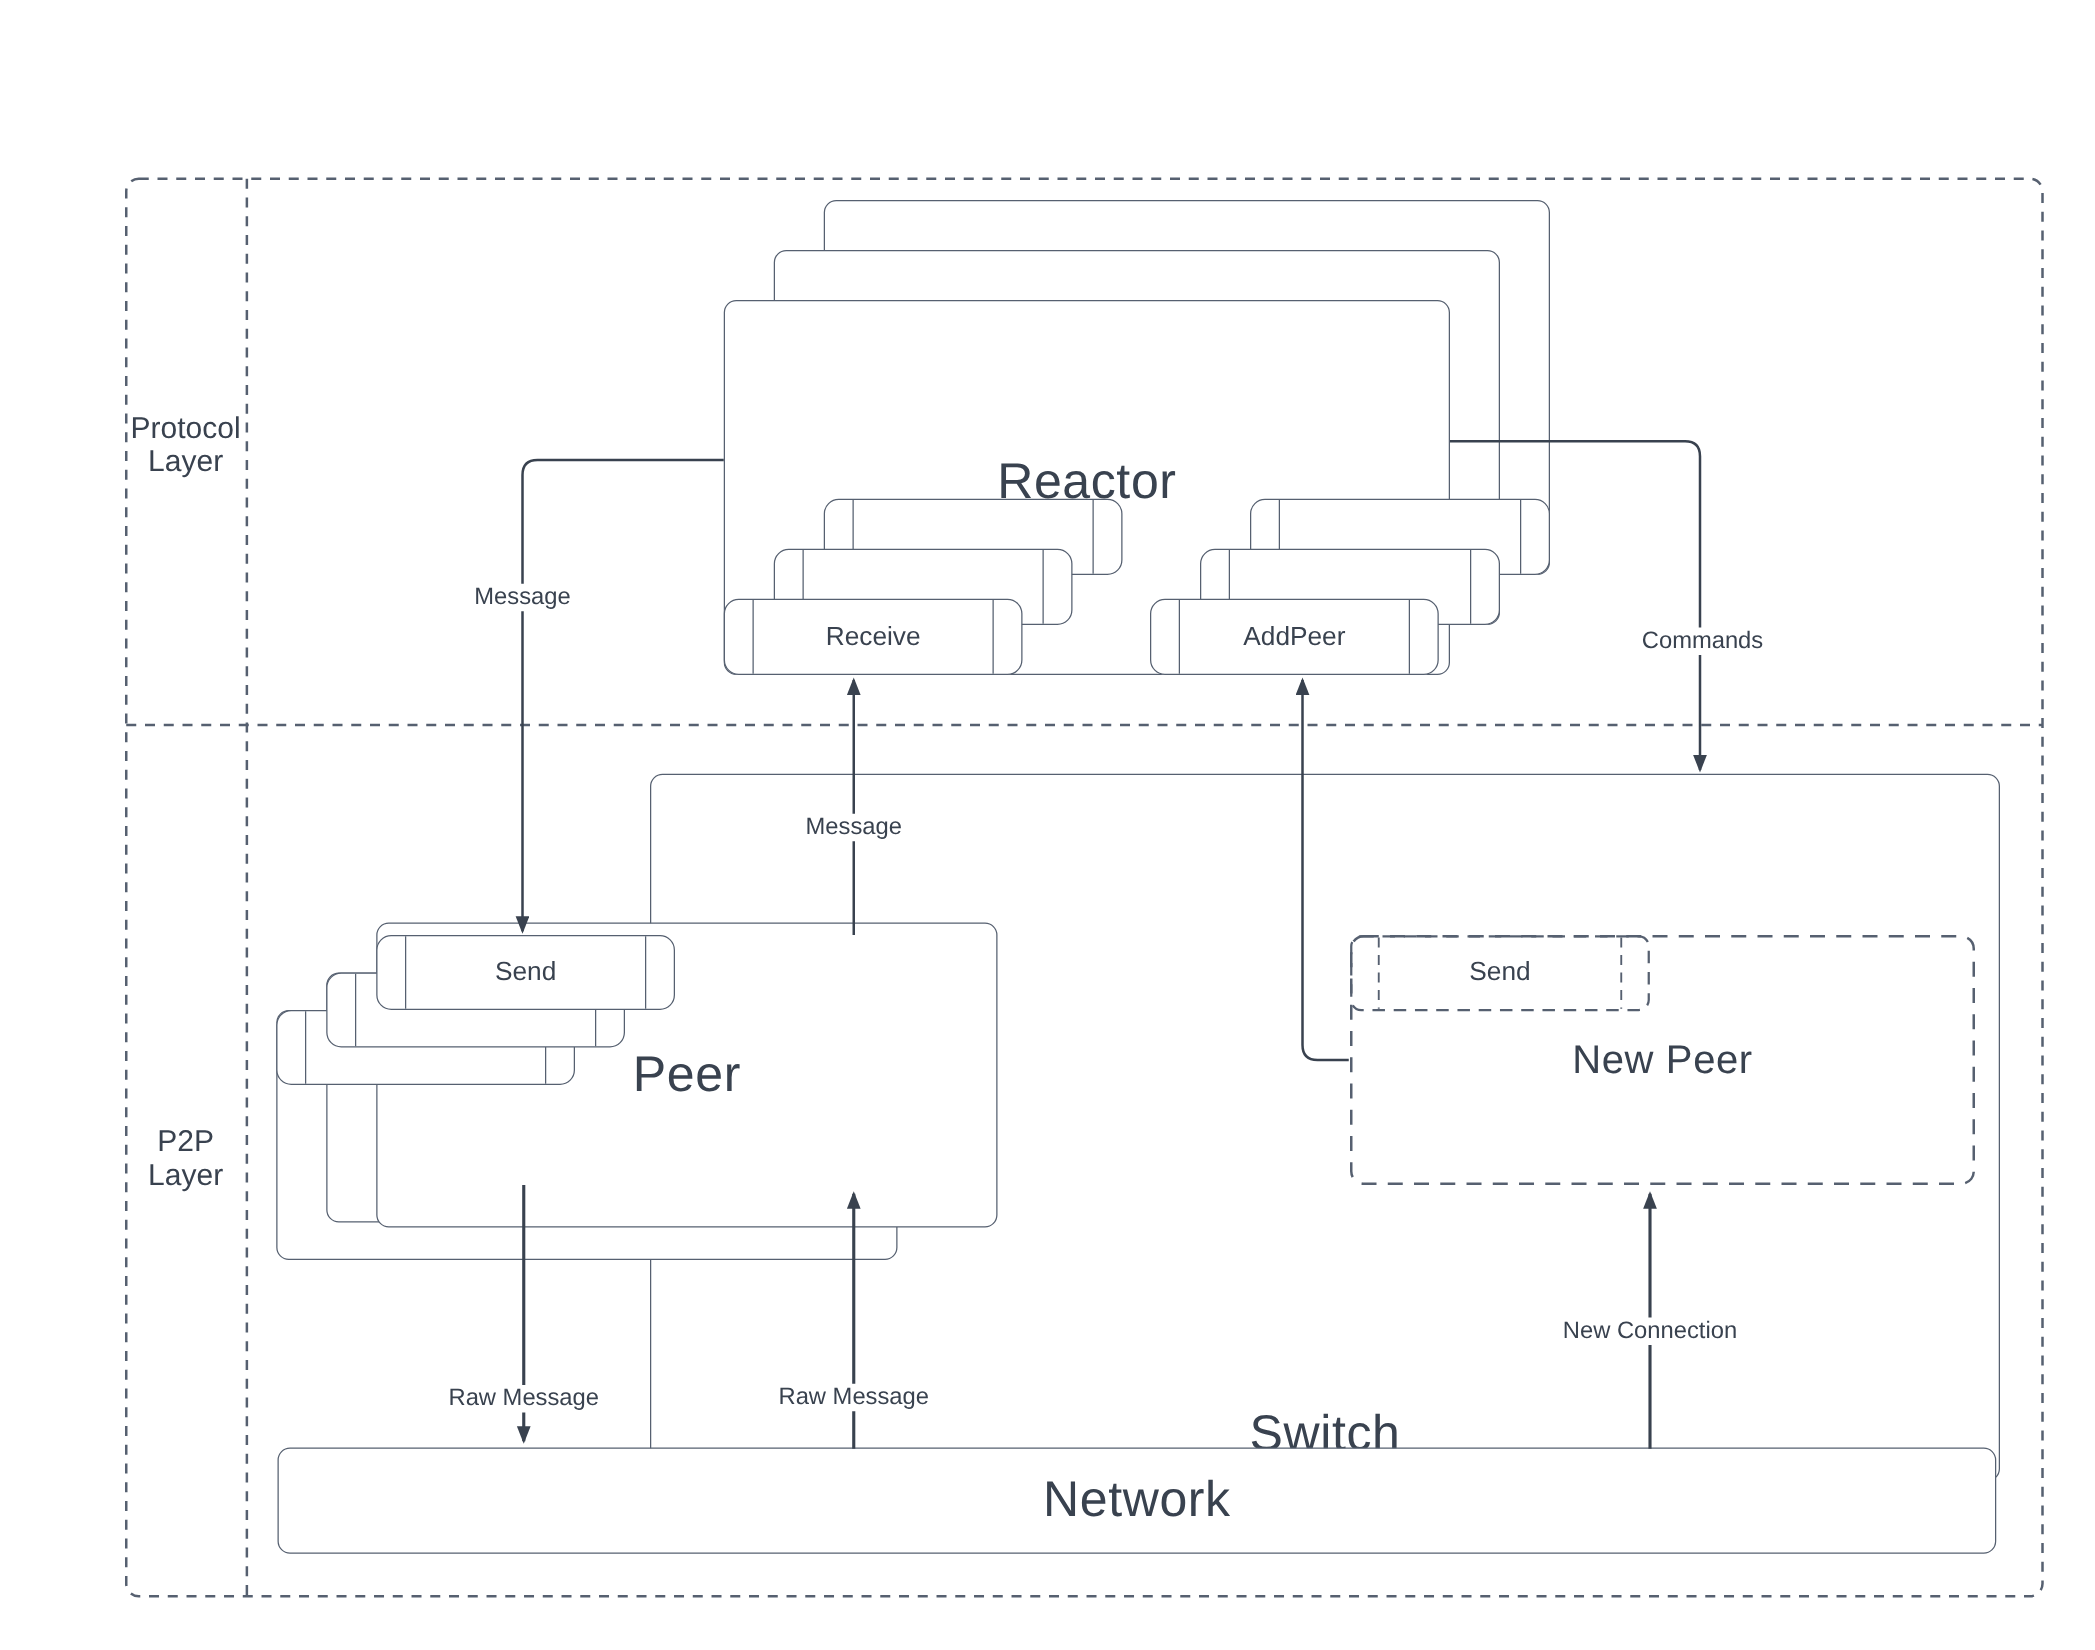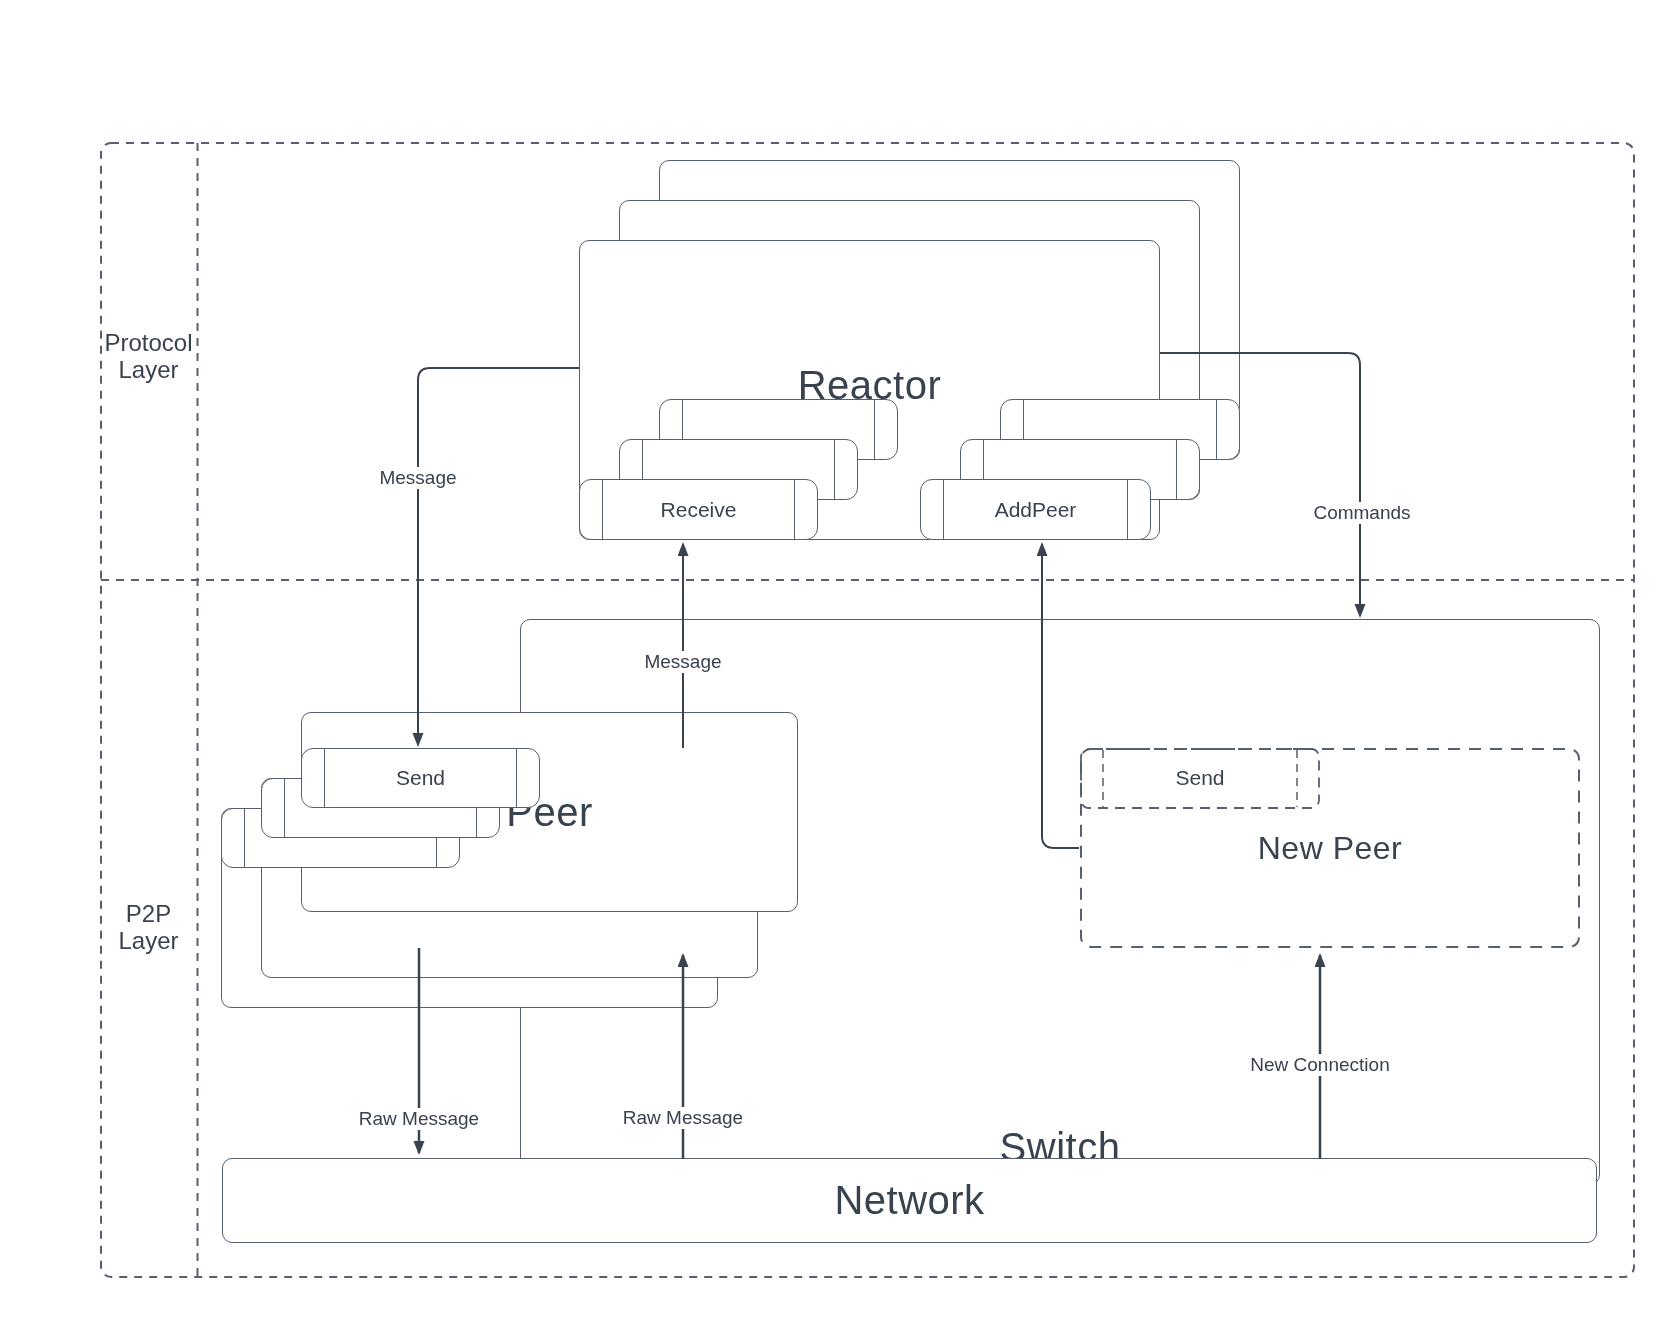--- a/index.html
+++ b/index.html
@@ -111,21 +111,21 @@
       <span class="dv l"></span>
       <span class="dv r"></span>
     </div>
 
   <div class="node" style="left:261px;top:778px;width:497px;height:200px;"></div>
   <div class="subbox" style="left:261px;top:778px;width:239px;height:60px;">
       <span class="dv l"></span>
       <span class="dv r"></span>
     </div>
 
-  <div class="node" style="left:301px;top:712px;width:497px;height:200px;">
+  <div class="node" style="left:301px;top:738px;width:497px;height:244px;">
     <span class="big-label">Peer</span>
   </div>
   <div class="subbox" style="left:301px;top:748px;width:239px;height:60px;">
     <span class="dv l"></span>
       <span class="dv r"></span>
     <span class="sub-label">Send</span>
   </div>
 
   <div class="node" style="left:222px;top:1158px;width:1375px;height:85px;">
     <span class="big-label">Network</span>

